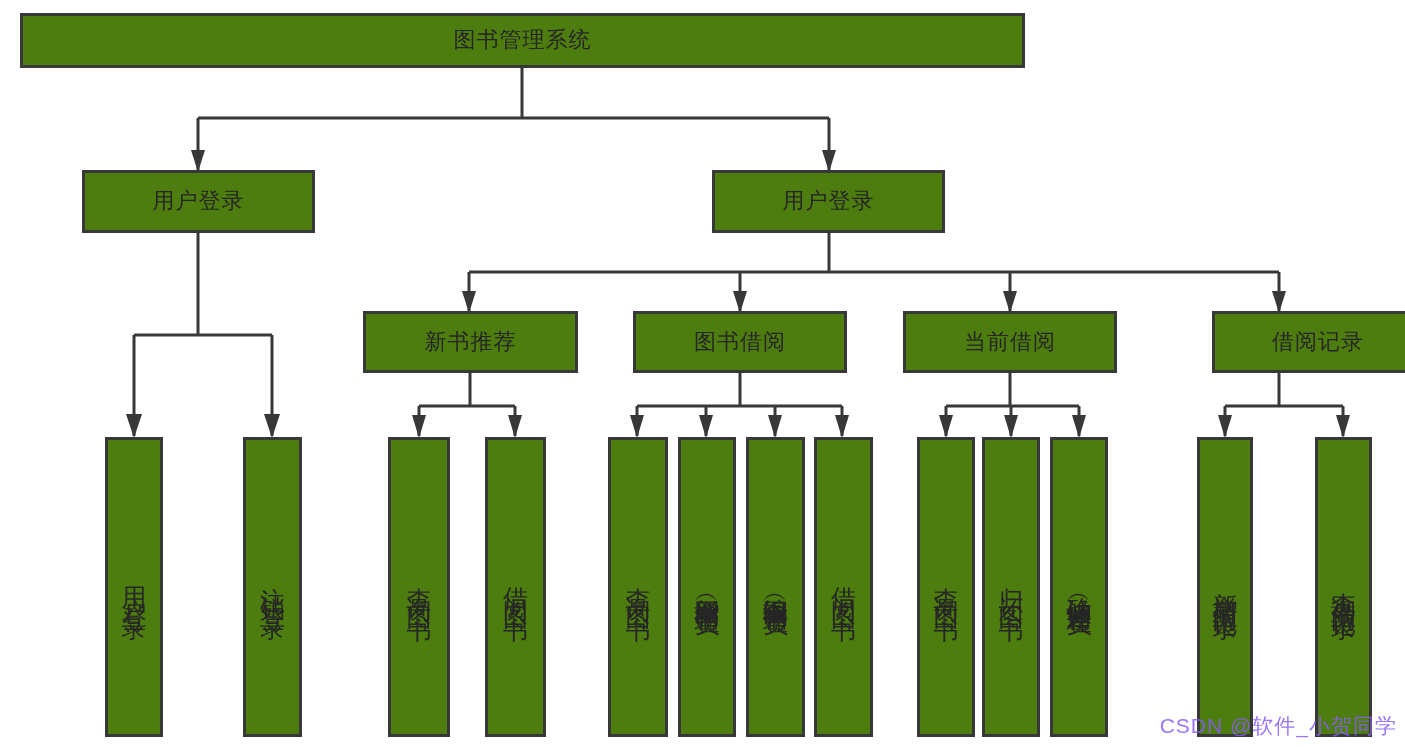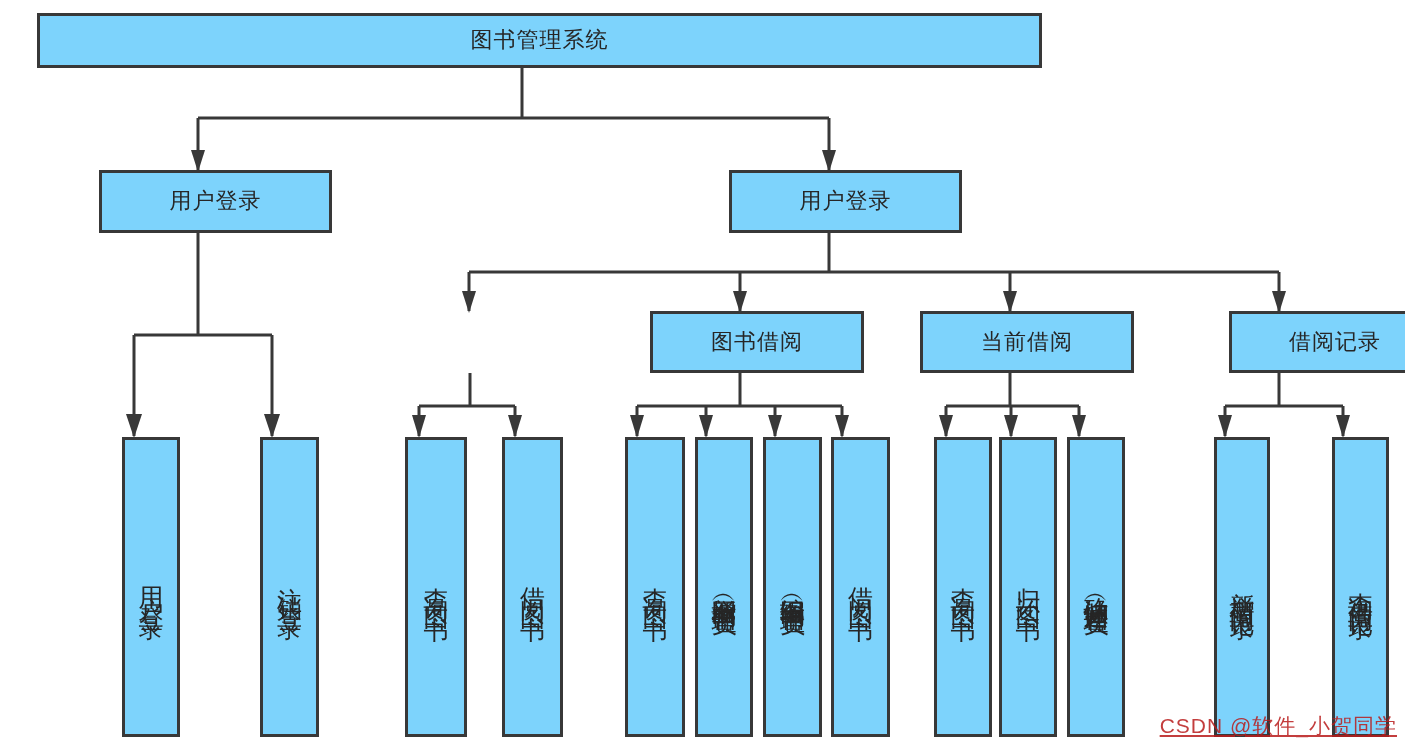--- a/index.html
+++ b/index.html
@@ -29,26 +29,25 @@
     fill: none;
   }
   .wires polygon {
     fill: #383838;
     stroke: none;
   }
   .node {
     position: absolute;
     box-sizing: border-box;
     border: 3px solid #383838;
-    background: #7dd3fc;
+    background: #4d7c0f;
     display: flex;
     align-items: center;
     justify-content: center;
     text-align: center;
-    margin-left: 17px;
   }
   .hnode {
     font-size: 22px;
     line-height: 1.2;
     letter-spacing: 1px;
   }
   .vnode span {
     writing-mode: vertical-rl;
     text-orientation: mixed;
     line-height: 1;
@@ -56,26 +55,25 @@
     white-space: nowrap;
   }
   .vnode.ls4 span { letter-spacing: 10px; }
   .vnode.ls6 span { letter-spacing: 5px; }
   .vnode.ls9 span { letter-spacing: 2px; }
   .watermark {
     position: absolute;
     right: 8px;
     bottom: 7px;
     font-size: 21px;
-    color: #b91c1c;
+    color: #8b5cf6;
     opacity: 0.85;
     letter-spacing: 1px;
     z-index: 5;
     white-space: nowrap;
-    text-decoration: underline;
   }
 </style>
 </head>
 <body>
 
 <div class="stage">
 
   <svg class="wires" viewBox="0 0 1405 747" xmlns="http://www.w3.org/2000/svg">
 
     <path d="M522 68 V118 M198 118 H829 M198 118 V170 M829 118 V170"></path>
@@ -116,20 +114,23 @@
     <span>图书管理系统</span>
   </div>
 
   <div class="node hnode" style="left:82px; top:170px; width:233px; height:63px;">
     <span>用户登录</span>
   </div>
   <div class="node hnode" style="left:712px; top:170px; width:233px; height:63px;">
     <span>用户登录</span>
   </div>
 
+  <div class="node hnode" style="left:363px; top:311px; width:215px; height:62px;">
+    <span>新书推荐</span>
+  </div>
   <div class="node hnode" style="left:903px; top:311px; width:214px; height:62px;">
     <span>当前借阅</span>
   </div>
   <div class="node hnode" style="left:633px; top:311px; width:214px; height:62px;">
     <span>图书借阅</span>
   </div>
   <div class="node hnode" style="left:1212px; top:311px; width:212px; height:62px;">
     <span>借阅记录</span>
   </div>
 

